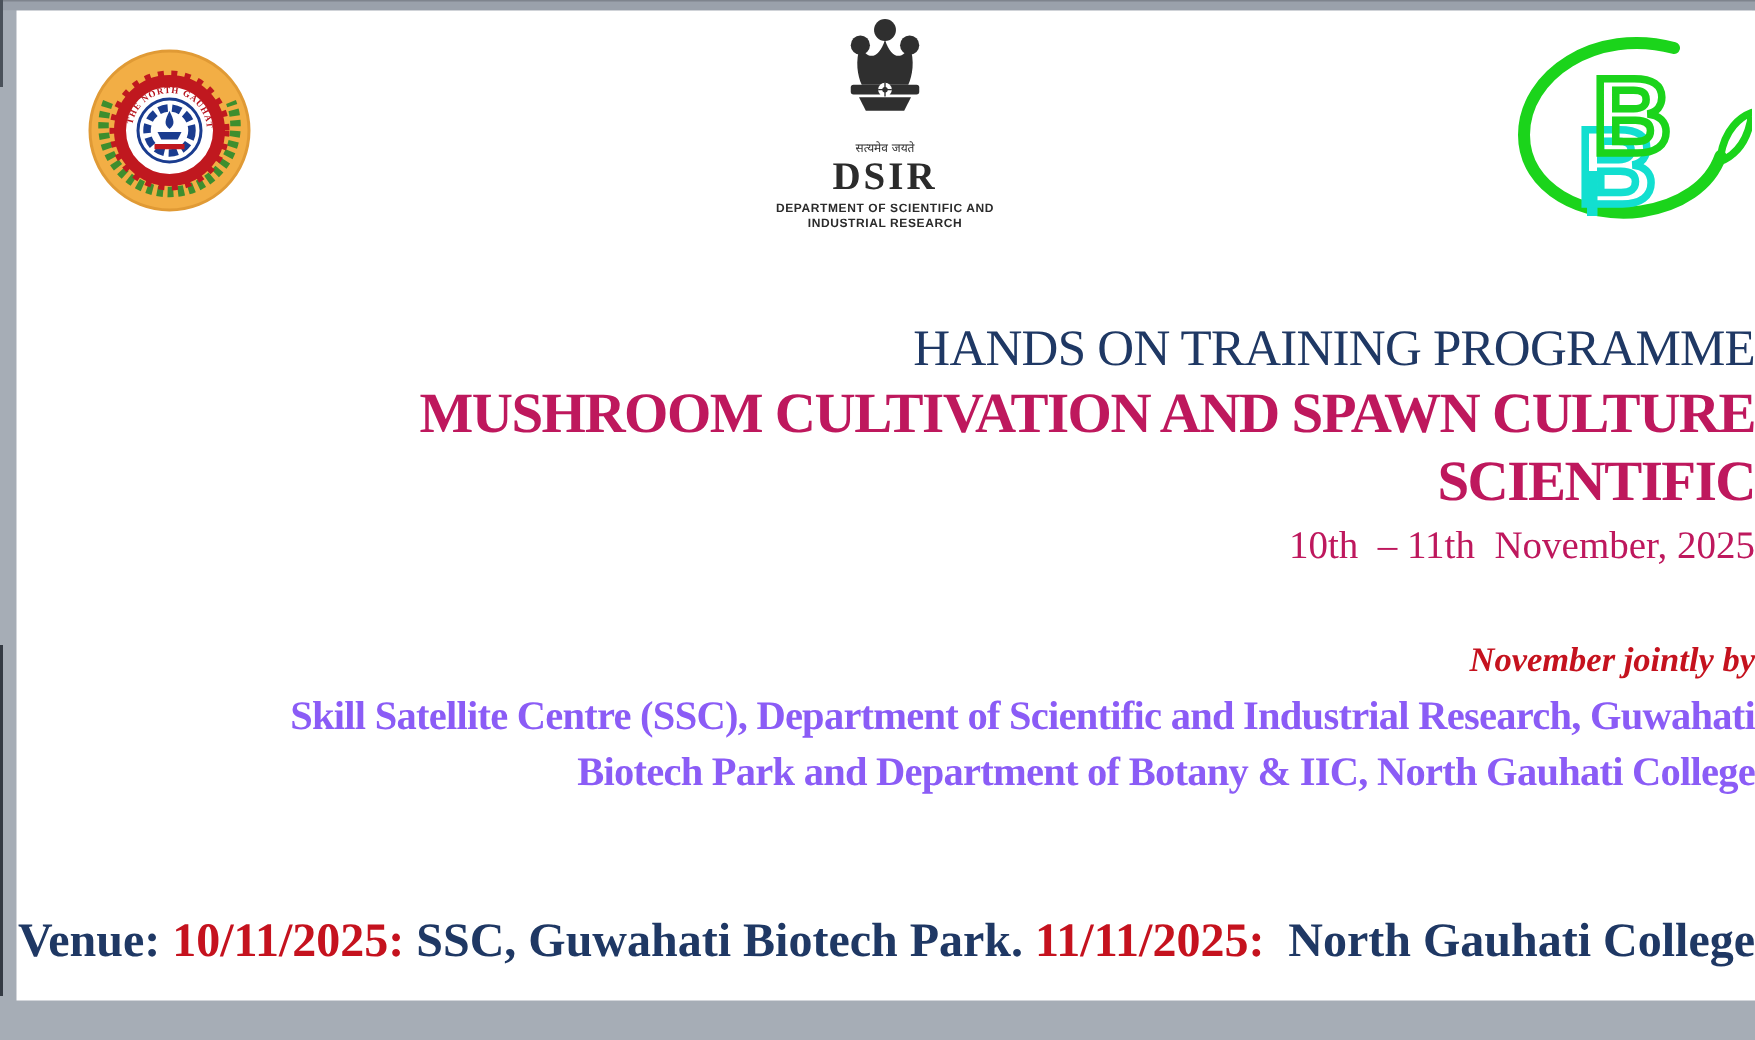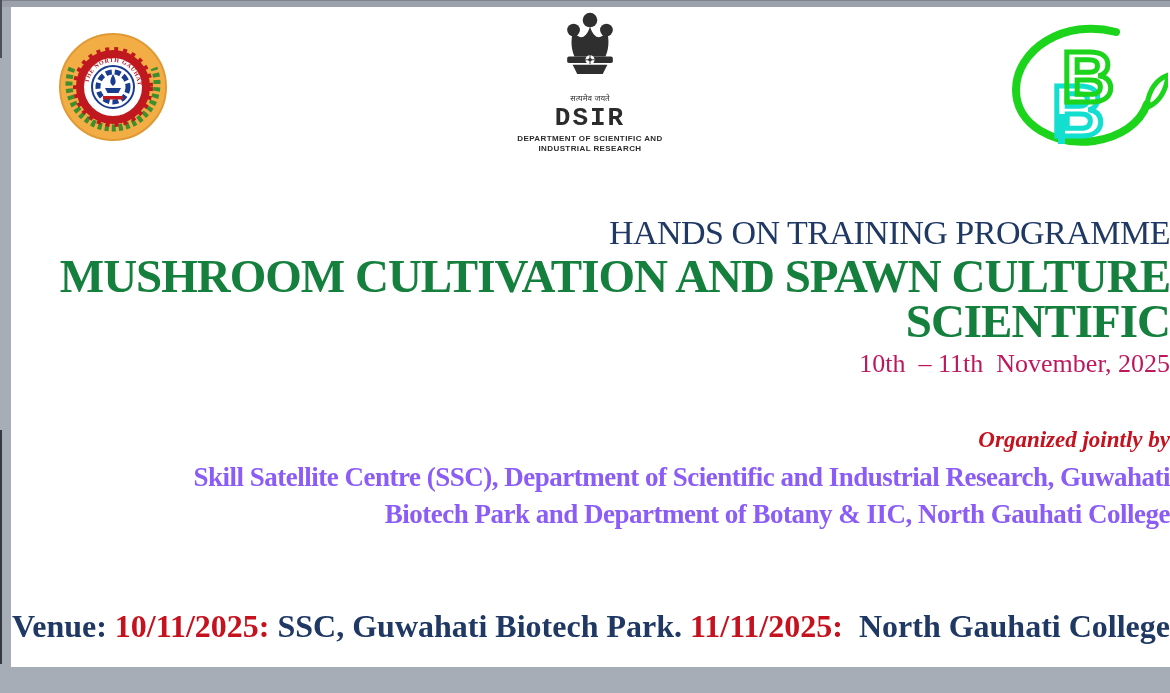--- a/index.html
+++ b/index.html
@@ -15,28 +15,28 @@
   .edge-left-bottom{position:absolute;left:0;top:430px;width:2px;height:234px;background:#343a43;}
   .edge-right-top{position:absolute;right:0;top:7px;width:2px;height:128px;background:#8f969f;}
 
   .card{position:absolute;left:11px;top:7px;width:1159px;height:660px;background:#ffffff;}
 
   
   .college-logo{position:absolute;left:47px;top:25px;width:110px;height:110px;}
   .dsir-block{position:absolute;left:494px;top:3px;width:170px;text-align:center;color:#2f2f2f;}
   .dsir-emblem{display:block;margin:0 auto;width:62px;height:84px;}
   .dsir-motto{font-family:"DejaVu Sans", sans-serif;font-size:8px;line-height:9px;color:#2f2f2f;}
-  .dsir-acronym{font-family:Liberation Mono, monospace;font-size:26px;line-height:28px;font-weight:600;letter-spacing:2px;color:#2b2b2b;margin-top:1px;}
+  .dsir-acronym{font-family:Liberation Serif, serif;font-size:26px;line-height:28px;font-weight:600;letter-spacing:2px;color:#2b2b2b;margin-top:1px;}
   .dsir-caption{font-family:"Liberation Sans", sans-serif;font-size:8px;line-height:10px;font-weight:bold;letter-spacing:0.4px;color:#2b2b2b;margin-top:2px;text-align:center;}
   .gbp-logo{position:absolute;left:989px;top:11px;width:168px;height:134px;}
 
   
   .tblock{position:absolute;left:0;width:1159px;text-align:right;white-space:nowrap;}
   .programme-title{top:207px;font-size:34px;line-height:38px;color:#1F3864;letter-spacing:-0.5px;}
-  .course-title{top:247px;color:#15803d;font-weight:bold;font-size:47px;line-height:45px;letter-spacing:-1px;}
+  .course-title{top:247px;color:#be185d;font-weight:bold;font-size:38px;line-height:45px;letter-spacing:-1px;}
   .dates-line{top:342px;font-size:26px;color:#be185d;white-space:pre;}
   .organized-line{top:420px;font-size:23px;font-style:italic;font-weight:600;color:#C5121E;}
   .organizers{top:452px;font-weight:bold;font-size:27px;line-height:37px;color:#8b5cf6;letter-spacing:-0.5px;}
   .venue-line{top:601px;font-weight:bold;font-size:32px;color:#1F3864;white-space:pre;}
   .venue-line .red{color:#C5121E;}
   .venue-line .navy{color:#1F3864;}
 </style>
 </head>
 <body>
 
@@ -100,21 +100,21 @@
 
   <div class="tblock programme-title">HANDS ON TRAINING PROGRAMME</div>
 
   <div class="tblock course-title">
     <div>MUSHROOM CULTIVATION AND SPAWN CULTURE</div>
     <div>SCIENTIFIC</div>
   </div>
 
   <div class="tblock dates-line">10th  – 11th  November, 2025</div>
 
-  <div class="tblock organized-line">Organized jointly by</div>
+  <div class="tblock organized-line">November jointly by</div>
 
   <div class="tblock organizers">
     <div>Skill Satellite Centre (SSC), Department of Scientific and Industrial Research, Guwahati</div>
     <div>Biotech Park and Department of Botany &amp; IIC, North Gauhati College</div>
   </div>
 
   <div class="tblock venue-line"><span class="navy">Venue: </span><span class="red">10/11/2025:</span><span class="navy"> SSC, Guwahati Biotech Park. </span><span class="red">11/11/2025:</span><span class="navy">  North Gauhati College</span></div>
 
 </div>
 

